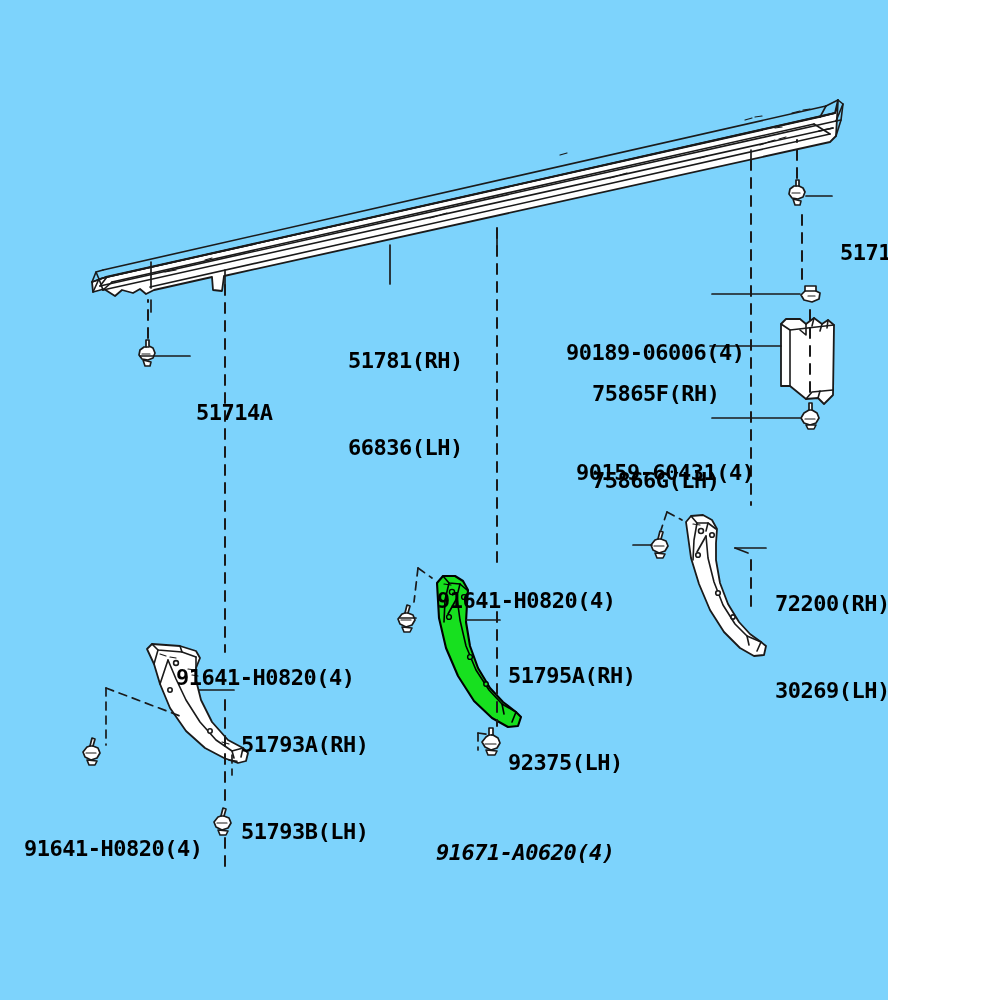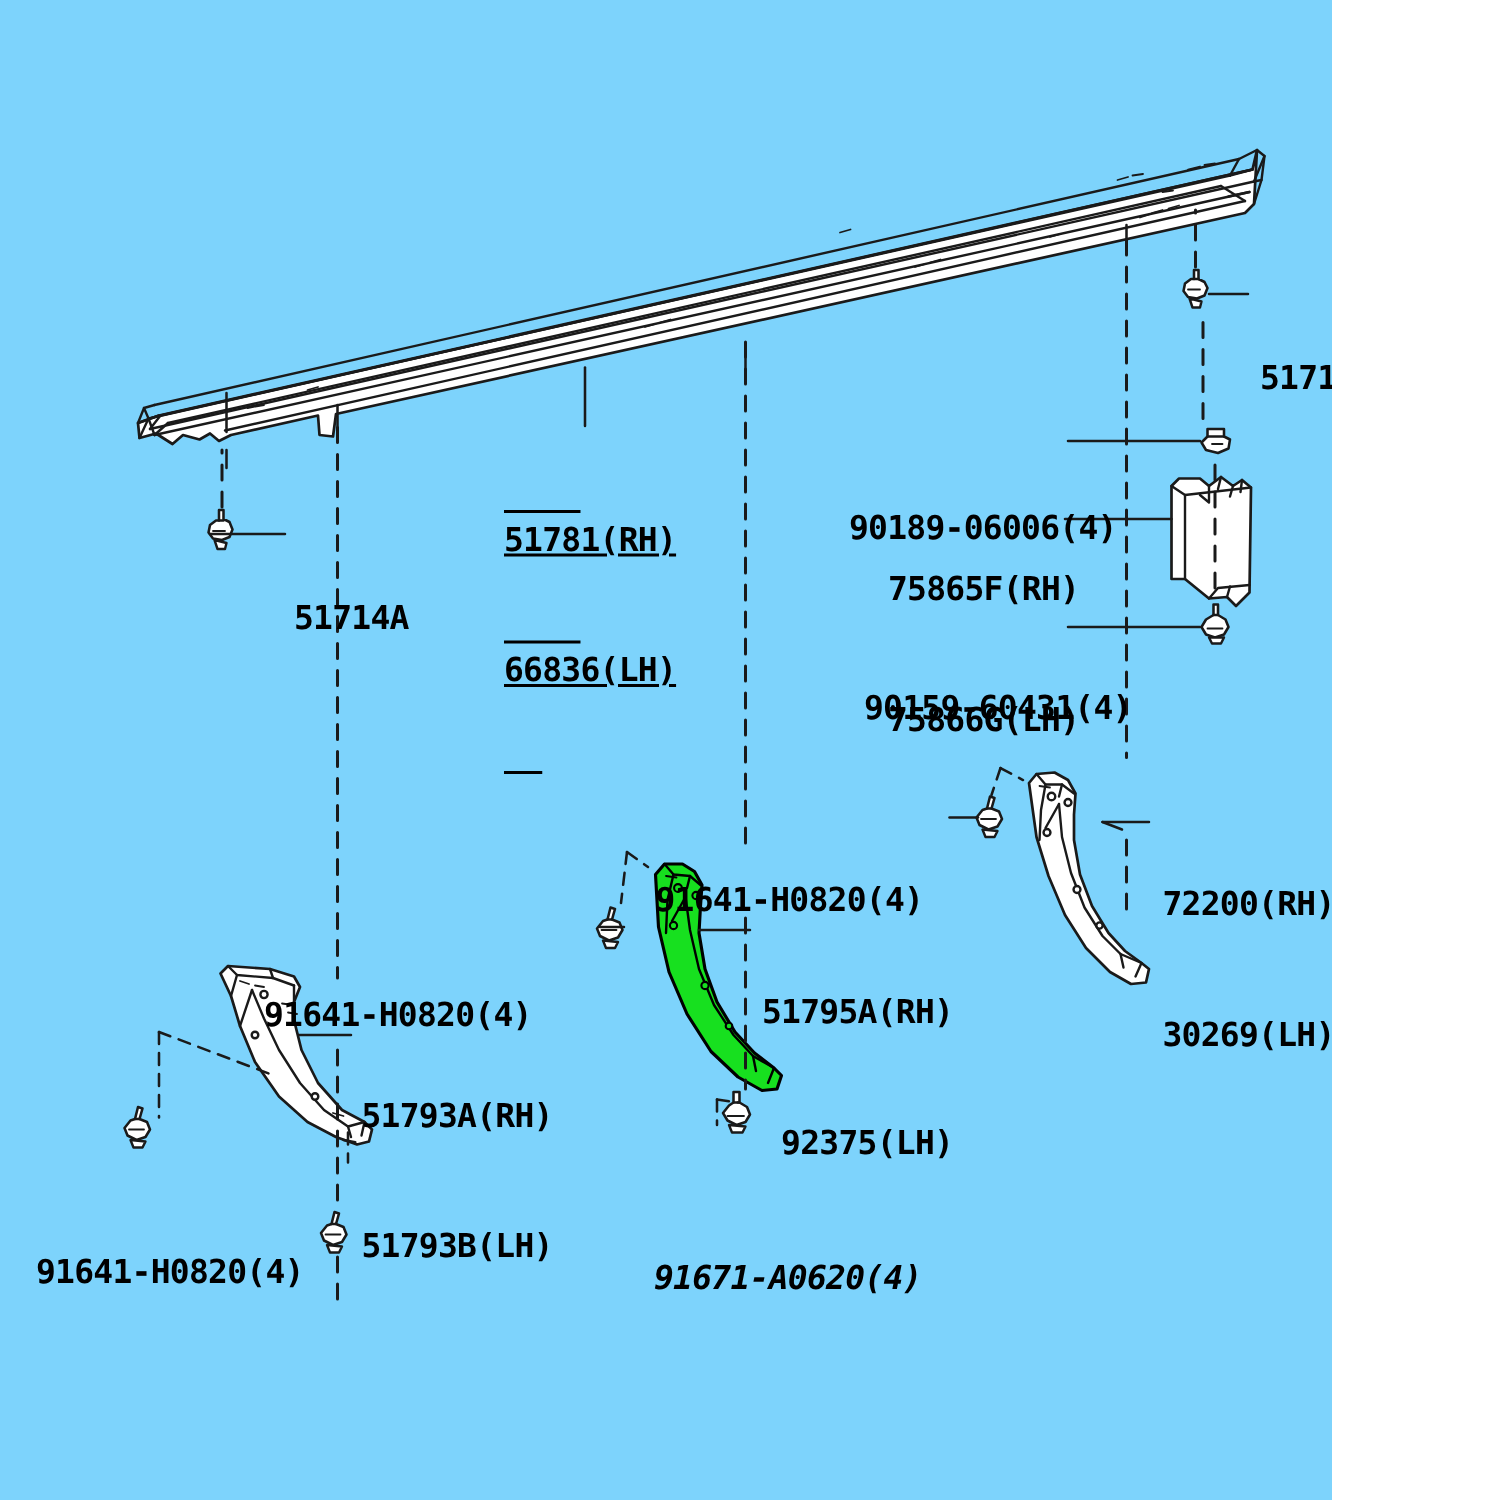--- a/index.html
+++ b/index.html
@@ -275,21 +275,21 @@
         <path d="M751,150 L751,166"></path>
       </g>
 
     </g>
   </svg>
 
   <div class="lbl" style="left:840px; top:183px;">
     <span>51714A</span>
   </div>
 
-  <div class="lbl two-line" style="left:336px; top:288px;text-decoration:underline;">
+  <div class="lbl two-line" style="left:348px; top:288px;">
     <span>51781(RH)</span>
     <span>66836(LH)</span>
   </div>
 
   <div class="lbl" style="left:566px; top:283px;">
     <span>90189-06006(4)</span>
   </div>
 
   <div class="lbl two-line" style="left:592px; top:321px;">
     <span>75865F(RH)</span>
@@ -306,21 +306,21 @@
 
   <div class="lbl" style="left:437px; top:531px;">
     <span>91641-H0820(4)</span>
   </div>
 
   <div class="lbl two-line" style="left:775px; top:531px;">
     <span>72200(RH)</span>
     <span>30269(LH)</span>
   </div>
 
-  <div class="lbl two-line" style="left:508px; top:603px;text-align:right;">
+  <div class="lbl two-line" style="left:508px; top:603px;">
     <span>51795A(RH)</span>
     <span>92375(LH)</span>
   </div>
 
   <div class="lbl" style="left:176px; top:608px;">
     <span>91641-H0820(4)</span>
   </div>
 
   <div class="lbl two-line" style="left:241px; top:672px;">
     <span>51793A(RH)</span>

